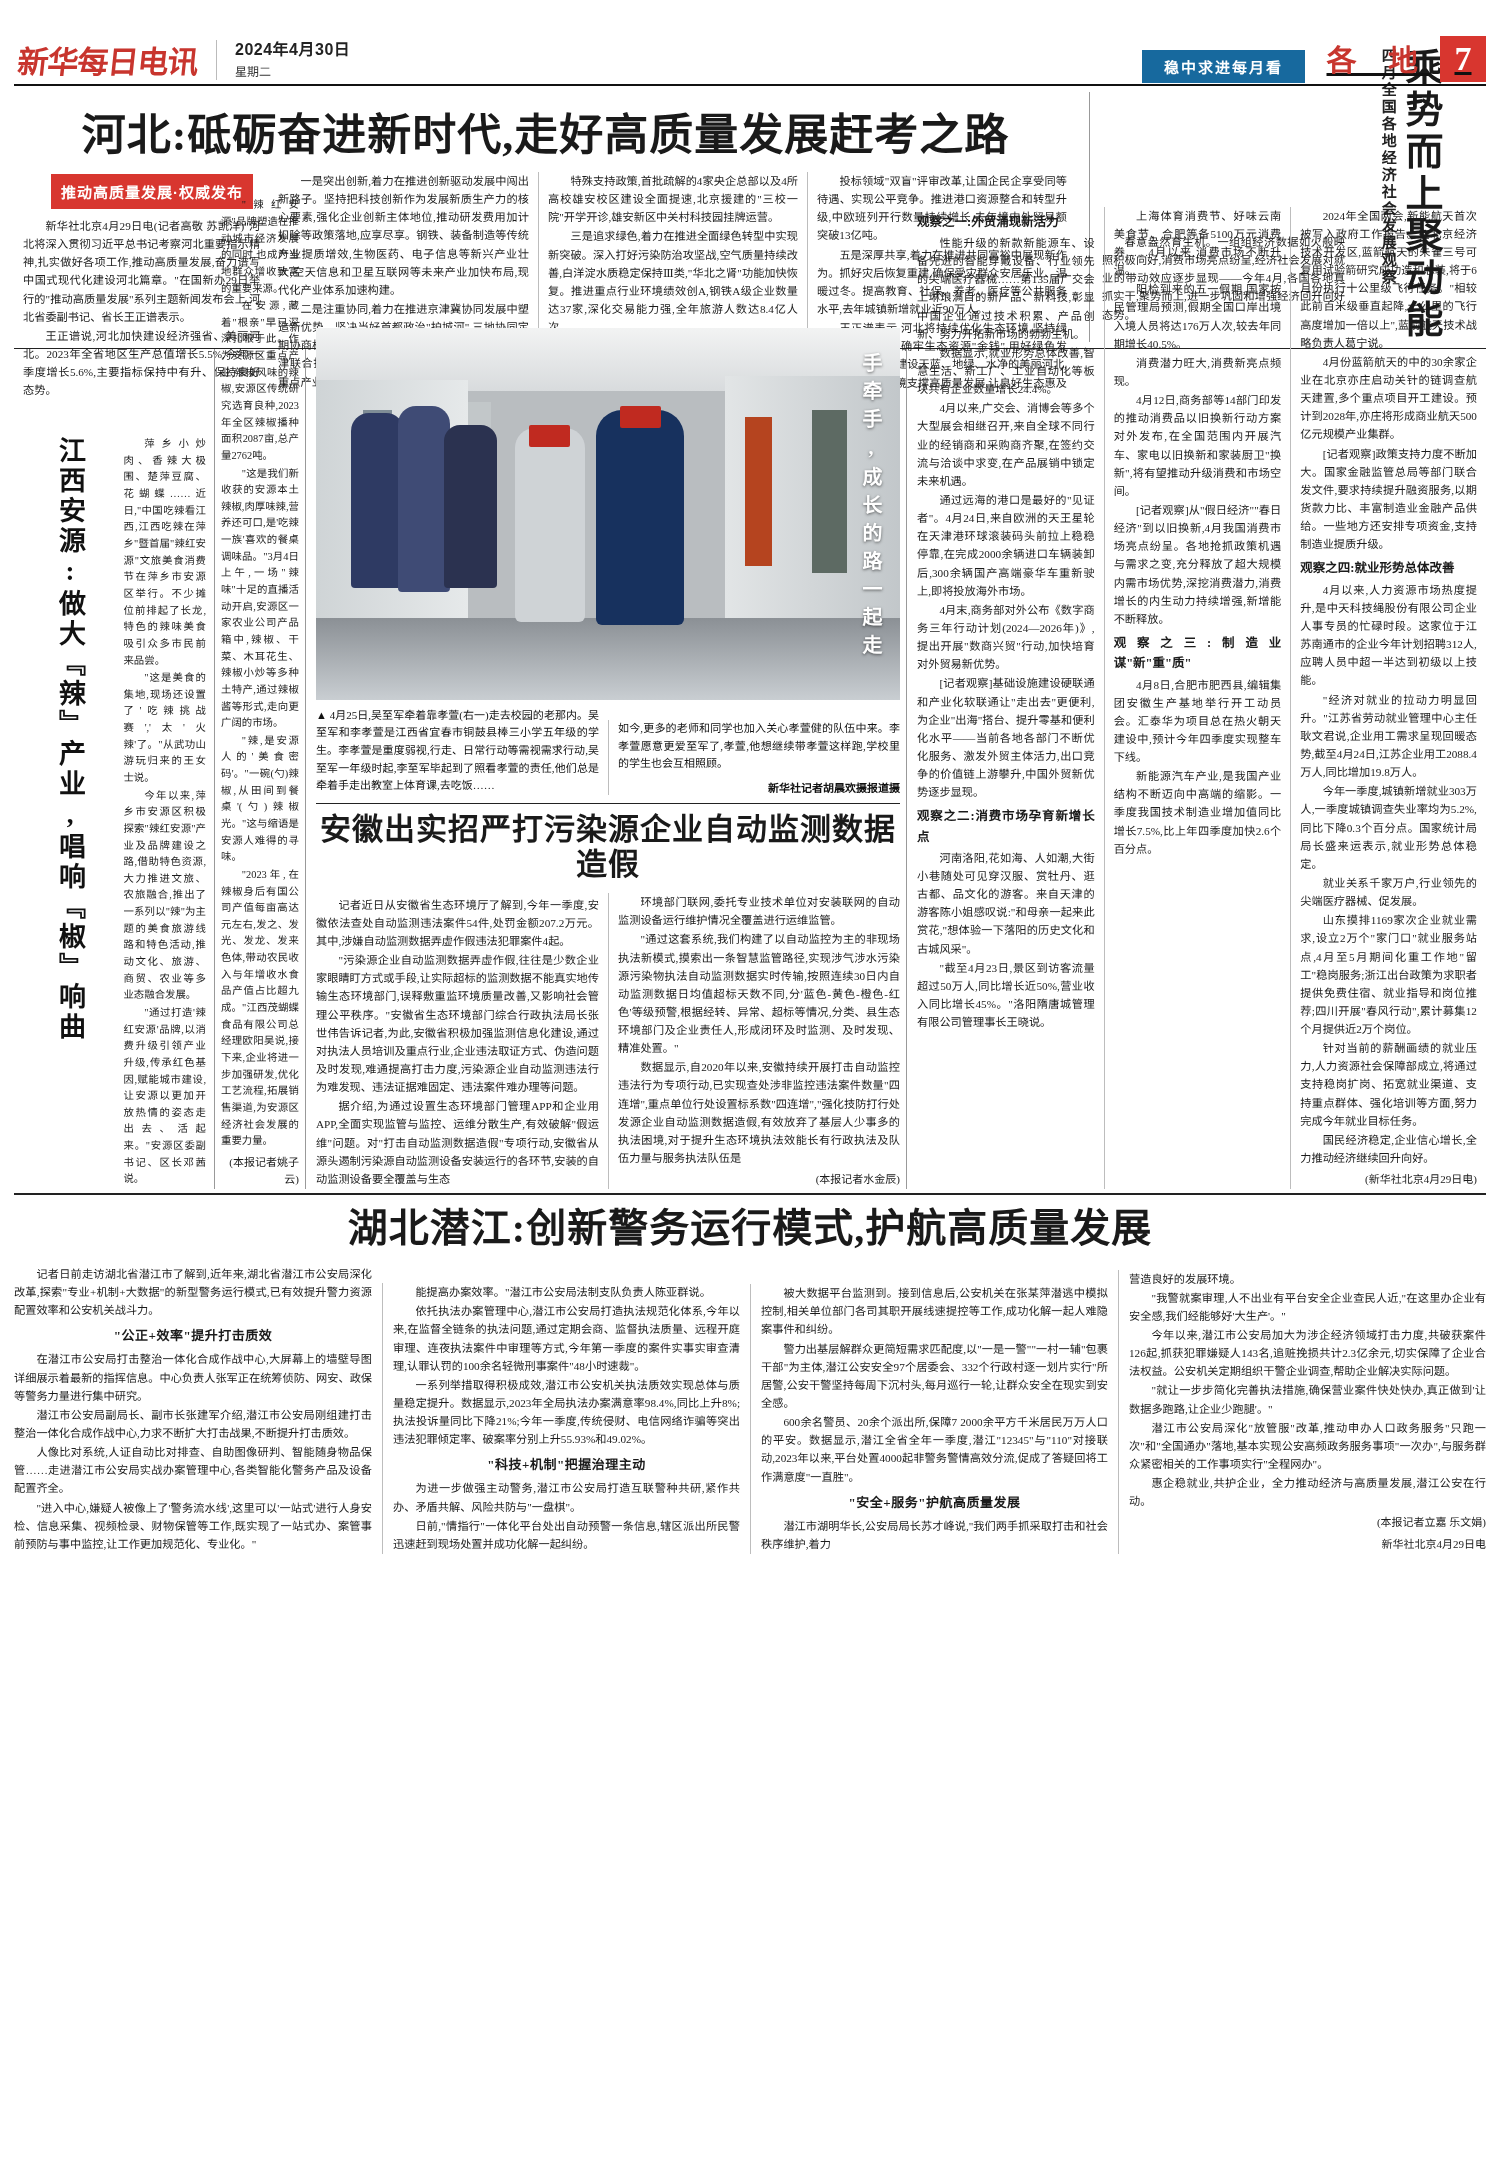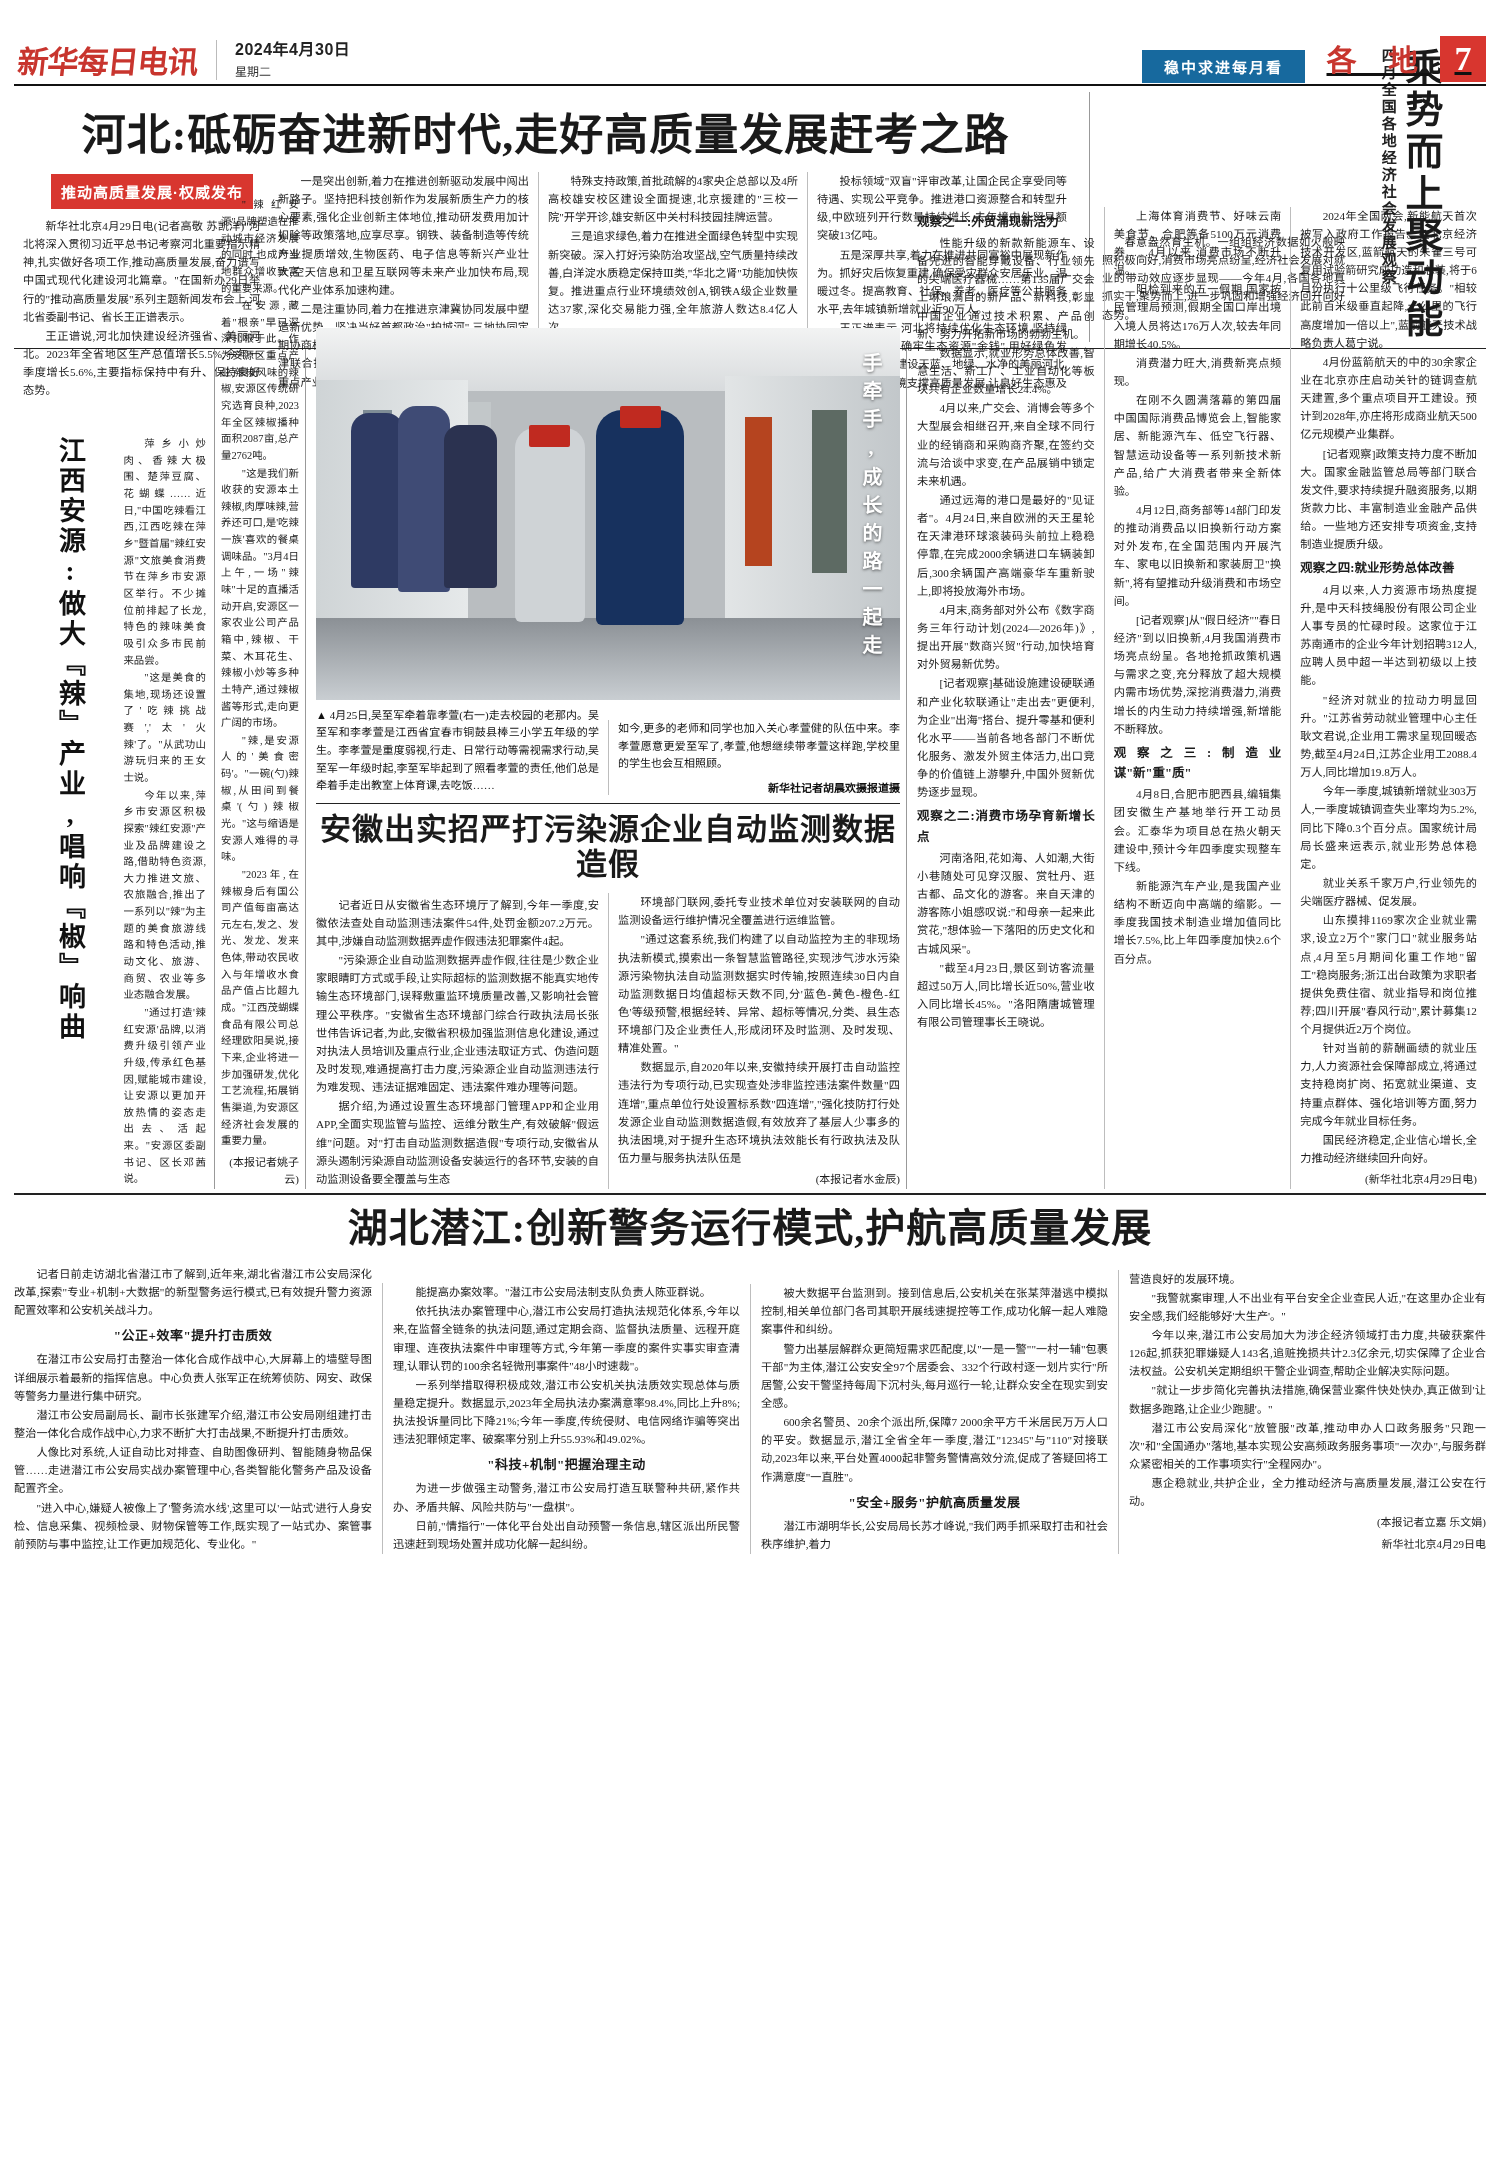--- a/index.html
+++ b/index.html
@@ -226,21 +226,20 @@
           <div class="obs-h">观察之二:消费市场孕育新增长点</div>
           <p>河南洛阳,花如海、人如潮,大街小巷随处可见穿汉服、赏牡丹、逛古都、品文化的游客。来自天津的游客陈小姐感叹说:"和母亲一起来此赏花,"想体验一下落阳的历史文化和古城风采"。</p>
           <p>"截至4月23日,景区到访客流量超过50万人,同比增长近50%,营业收入同比增长45%。"洛阳隋唐城管理有限公司管理事长王晓说。</p>
         </div>
       </div>
       <div style="width:33.33%;padding:0 9px;box-sizing:border-box;border-left:1px solid #bdbdbd;">
         <div class="body-col">
           <p>上海体育消费节、好味云南美食节、合肥等备5100万元消费券……4月以来,消费市场不断升温。</p>
           <p>阳检到来的五一假期,国家按民管理局预测,假期全国口岸出境入境人员将达176万人次,较去年同期增长40.5%。</p>
           <p>消费潜力旺大,消费新亮点频现。</p>
-          <p>在刚不久圆满落幕的第四届中国国际消费品博览会上,智能家居、新能源汽车、低空飞行器、智慧运动设备等一系列新技术新产品,给广大消费者带来全新体验。</p>
           <p>4月12日,商务部等14部门印发的推动消费品以旧换新行动方案对外发布,在全国范围内开展汽车、家电以旧换新和家装厨卫"换新",将有望推动升级消费和市场空间。</p>
           <p>[记者观察]从"假日经济""春日经济"到以旧换新,4月我国消费市场亮点纷呈。各地抢抓政策机遇与需求之变,充分释放了超大规模内需市场优势,深挖消费潜力,消费增长的内生动力持续增强,新增能不断释放。</p>
           <div class="obs-h">观察之三:制造业谋"新"重"质"</div>
           <p>4月8日,合肥市肥西县,编辑集团安徽生产基地举行开工动员会。汇泰华为项目总在热火朝天建设中,预计今年四季度实现整车下线。</p>
           <p>新能源汽车产业,是我国产业结构不断迈向中高端的缩影。一季度我国技术制造业增加值同比增长7.5%,比上年四季度加快2.6个百分点。</p>
         </div>
       </div>
       <div style="width:33.33%;padding-left:9px;box-sizing:border-box;border-left:1px solid #bdbdbd;">
         <div class="body-col">
           <p>2024年全国两会,新能航天首次被写入政府工作报告。在北京经济技术开发区,蓝箭航天的朱雀三号可复用试验箭研究成功造和总装,将于6月份执行十公里级飞行任务。"相较此前百米级垂直起降,十公里的飞行高度增加一倍以上",蓝箭航天技术战略负责人葛宁说。</p>

